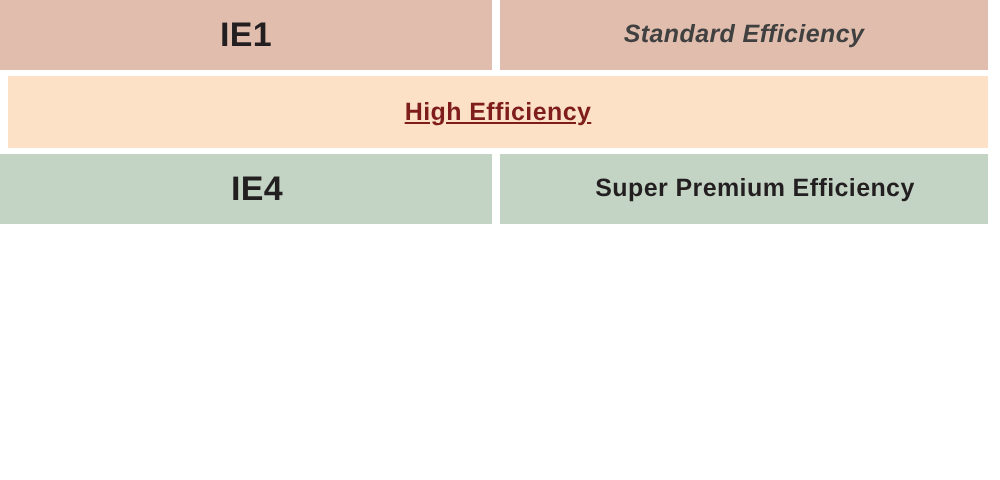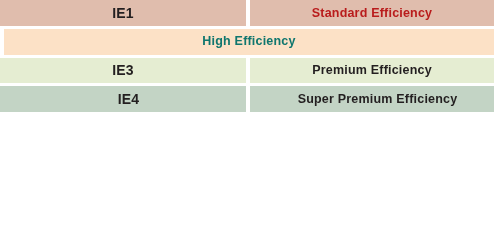--- a/index.html
+++ b/index.html
@@ -49,21 +49,21 @@
     margin-right: 6px;
   }
   .cell-label {
     font-weight: bold;
     font-size: 13px;
     color: #231f20;
     letter-spacing: 0.2px;
     line-height: 1;
   }
   .cell-class .cell-label {
-    font-size: 14px;
+    font-size: 17px;
   }
   .cell-desc .cell-label {
     font-size: 12.5px;
   }
 
   
   .row-0 .cell { background: #e0bdad; }
   .row-1 .cell { background: #fce1c6; }
   .row-2 .cell { background: #e5edd2; }
   .row-3 .cell { background: #c3d4c5; padding-left: 11px; }
@@ -71,38 +71,30 @@
 </head>
 <body style="background: rgb(255, 255, 255);">
 
 <div class="efficiency-table">
 
   <div class="row row-0">
     <div class="cell cell-class" style="background: rgb(224, 189, 173);">
       <span class="cell-label" style="color: rgb(35, 31, 32);">IE1</span>
     </div>
     <div class="cell cell-desc" style="background: rgb(224, 189, 173);">
-      <span class="cell-label" style="color: #b91c1c;">Standard Efficiency</span>
+      <span class="cell-label" style="color: #404040; font-style: italic;">Standard Efficiency</span>
     </div>
   </div>
 
   <div class="row row-1">
     <div class="cell cell-desc" style="background: rgb(252, 225, 198);">
-      <span class="cell-label" style="color: #0f766e;">High Efficiency</span>
+      <span class="cell-label" style="color: #7f1d1d; text-decoration: underline;">High Efficiency</span>
     </div>
   </div>
 
-  <div class="row row-2">
-    <div class="cell cell-class" style="background: rgb(229, 237, 210);">
-      <span class="cell-label" style="color: rgb(35, 31, 32);">IE3</span>
-    </div>
-    <div class="cell cell-desc" style="background: rgb(229, 237, 210);">
-      <span class="cell-label" style="color: rgb(35, 31, 32);">Premium Efficiency</span>
-    </div>
-  </div>
 
   <div class="row row-3">
     <div class="cell cell-class" style="background: rgb(195, 212, 197);">
       <span class="cell-label" style="color: rgb(35, 31, 32);">IE4</span>
     </div>
     <div class="cell cell-desc" style="background: rgb(195, 212, 197);">
       <span class="cell-label" style="color: rgb(35, 31, 32);">Super Premium Efficiency</span>
     </div>
   </div>
 

